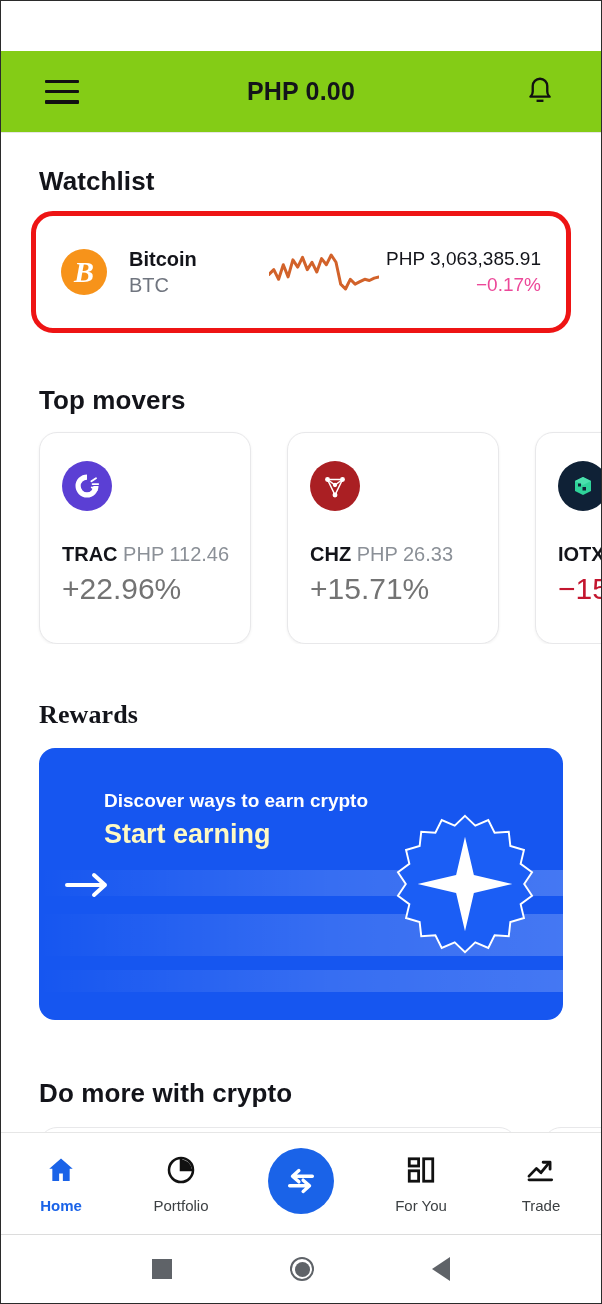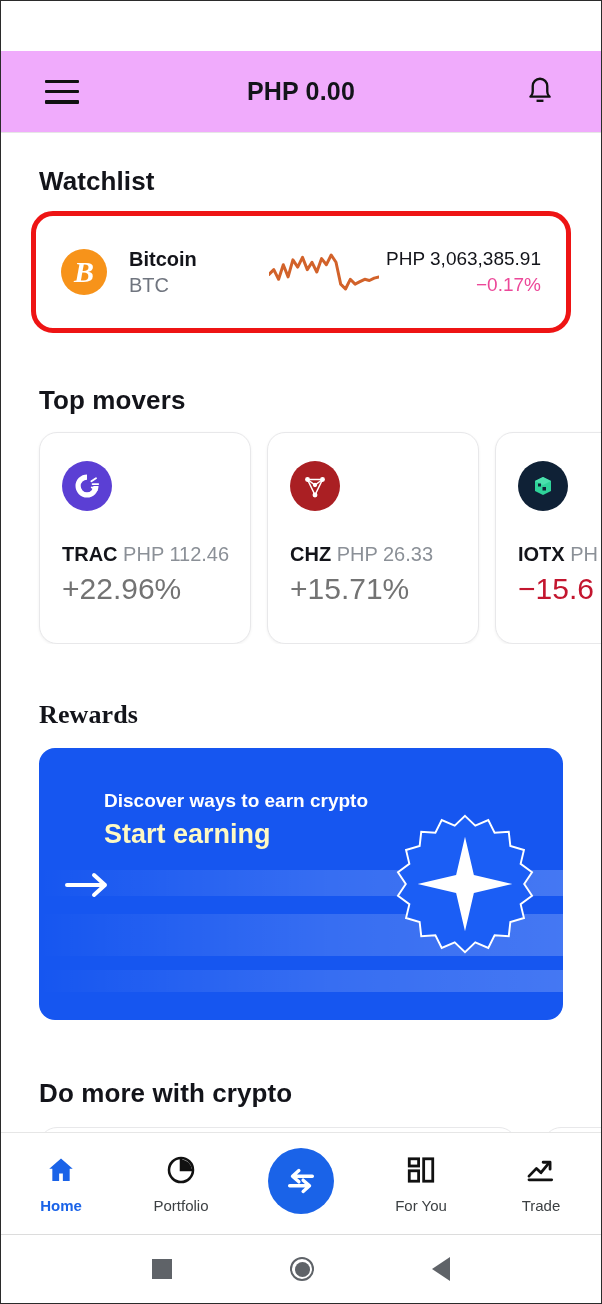--- a/index.html
+++ b/index.html
@@ -19,21 +19,21 @@
 
   
   .statusbar { height:50px; background:#ffffff; }
 
   
   .appbar {
     height:82px;
     display:flex; align-items:center;
     padding:0 44px;
     border-bottom:1px solid #e6e6e6;
-    background:#f0abfc;
+    background:#84cc16;
   }
   .hamburger { width:34px; height:24px; display:flex; flex-direction:column; justify-content:space-between; cursor:pointer; }
   .hamburger span { display:block; height:3.5px; background:#111; border-radius:1px; }
   .appbar-title {
     flex:1; text-align:center;
     font-size:25px; font-weight:700; color:#13141a;
     letter-spacing:.2px;
   }
   .bell { width:34px; height:34px; display:flex; align-items:center; justify-content:center; }
 
@@ -68,21 +68,21 @@
   .coin-name { font-size:20px; font-weight:700; color:#13141a; line-height:1.25; }
   .coin-sym  { font-size:20px; color:#70757f; line-height:1.3; }
   .spark { flex:none; width:110px; height:42px; margin-left:10px; }
   .price-block { margin-left:auto; text-align:right; }
   .price { font-size:19px; color:#13141a; line-height:1.35; }
   .chg-neg { font-size:19px; color:#ec4899; line-height:1.35; }
 
   
   .mt-movers { margin-top:52px; }
   .movers-row {
-    display:flex; gap:16px;
+    display:flex; gap:36px;
     padding:16px 0 0 38px;
     overflow:hidden;
   }
   .mover-card {
     flex:none;
     width:212px; height:212px;
     background:#fff;
     border:1px solid #e8e8ea;
     border-radius:18px;
     box-shadow:0 1px 3px rgba(0,0,0,.06);

